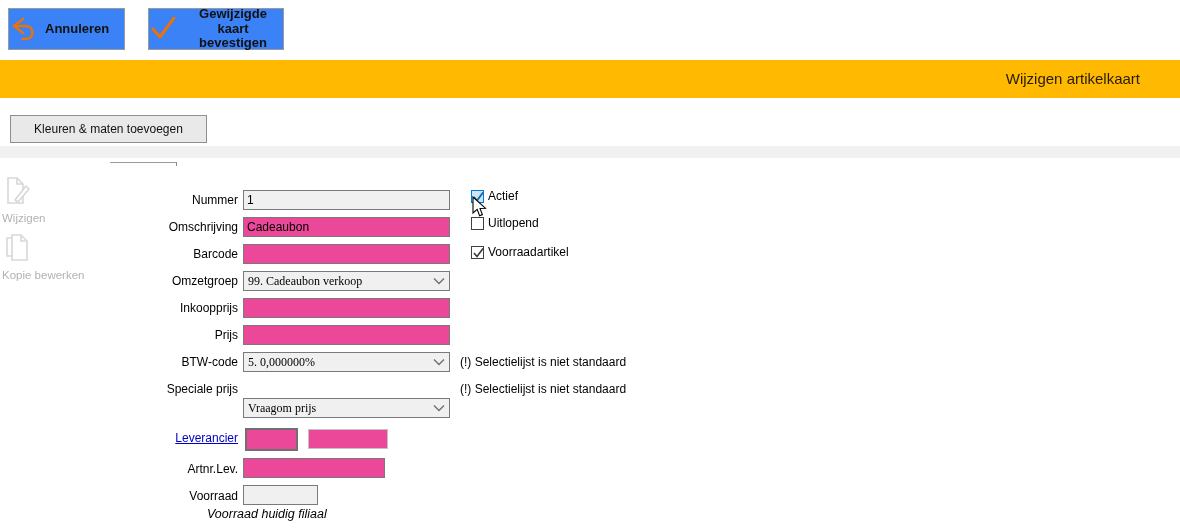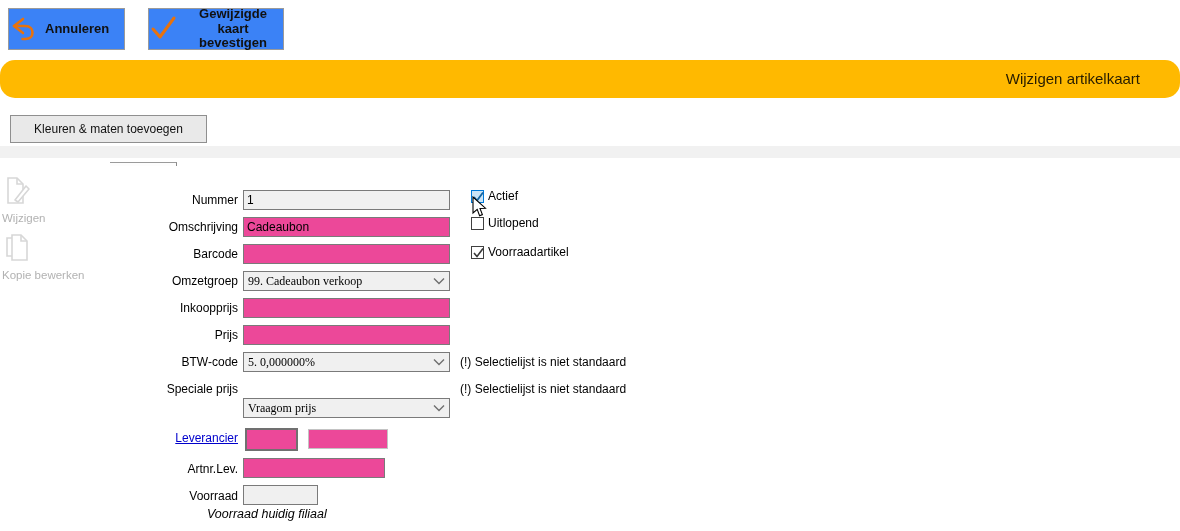--- a/index.html
+++ b/index.html
@@ -8,21 +8,21 @@
   #app { position:relative; width:1180px; height:531px; background:#fff; overflow:hidden; }
 
   
   .tbtn { position:absolute; top:8px; height:42px; background:#3b82f6; border:1px solid #9a9a9a;
           display:flex; align-items:center; justify-content:flex-start; gap:6px; cursor:pointer; }
   .tbtn .lbl { font-weight:bold; font-size:13px; color:#111; text-align:center; line-height:1.15; }
   #btn-annuleren { left:8px; width:117px; }
   #btn-bevestigen { left:148px; width:136px; }
 
   
-  .titlebar { position:absolute; left:0; top:60px; width:1180px; height:38px; background:#FFB900;border-radius:15px; }
+  .titlebar { position:absolute; left:0; top:60px; width:1180px; height:38px; background:#FFB900; }
   .titlebar .title { position:absolute; right:40px; top:0; line-height:38px; font-size:15px; color:#261c00; }
 
   
   #btn-kleuren { position:absolute; left:10px; top:115px; width:197px; height:28px;
                  background:#e9e9e9; border:1px solid #8f8f8f; font-size:12px; color:#111;
                  display:flex; align-items:center; justify-content:center; cursor:pointer; }
 
   .graystrip { position:absolute; left:0; top:146px; width:1180px; height:12px; background:#f1f1f1; }
   .sliver { position:absolute; left:110px; top:162px; width:67px; height:4px;
             border-top:1px solid #9b9b9b; border-right:1px solid #8a8a8a; background:#fdfdfd; }

